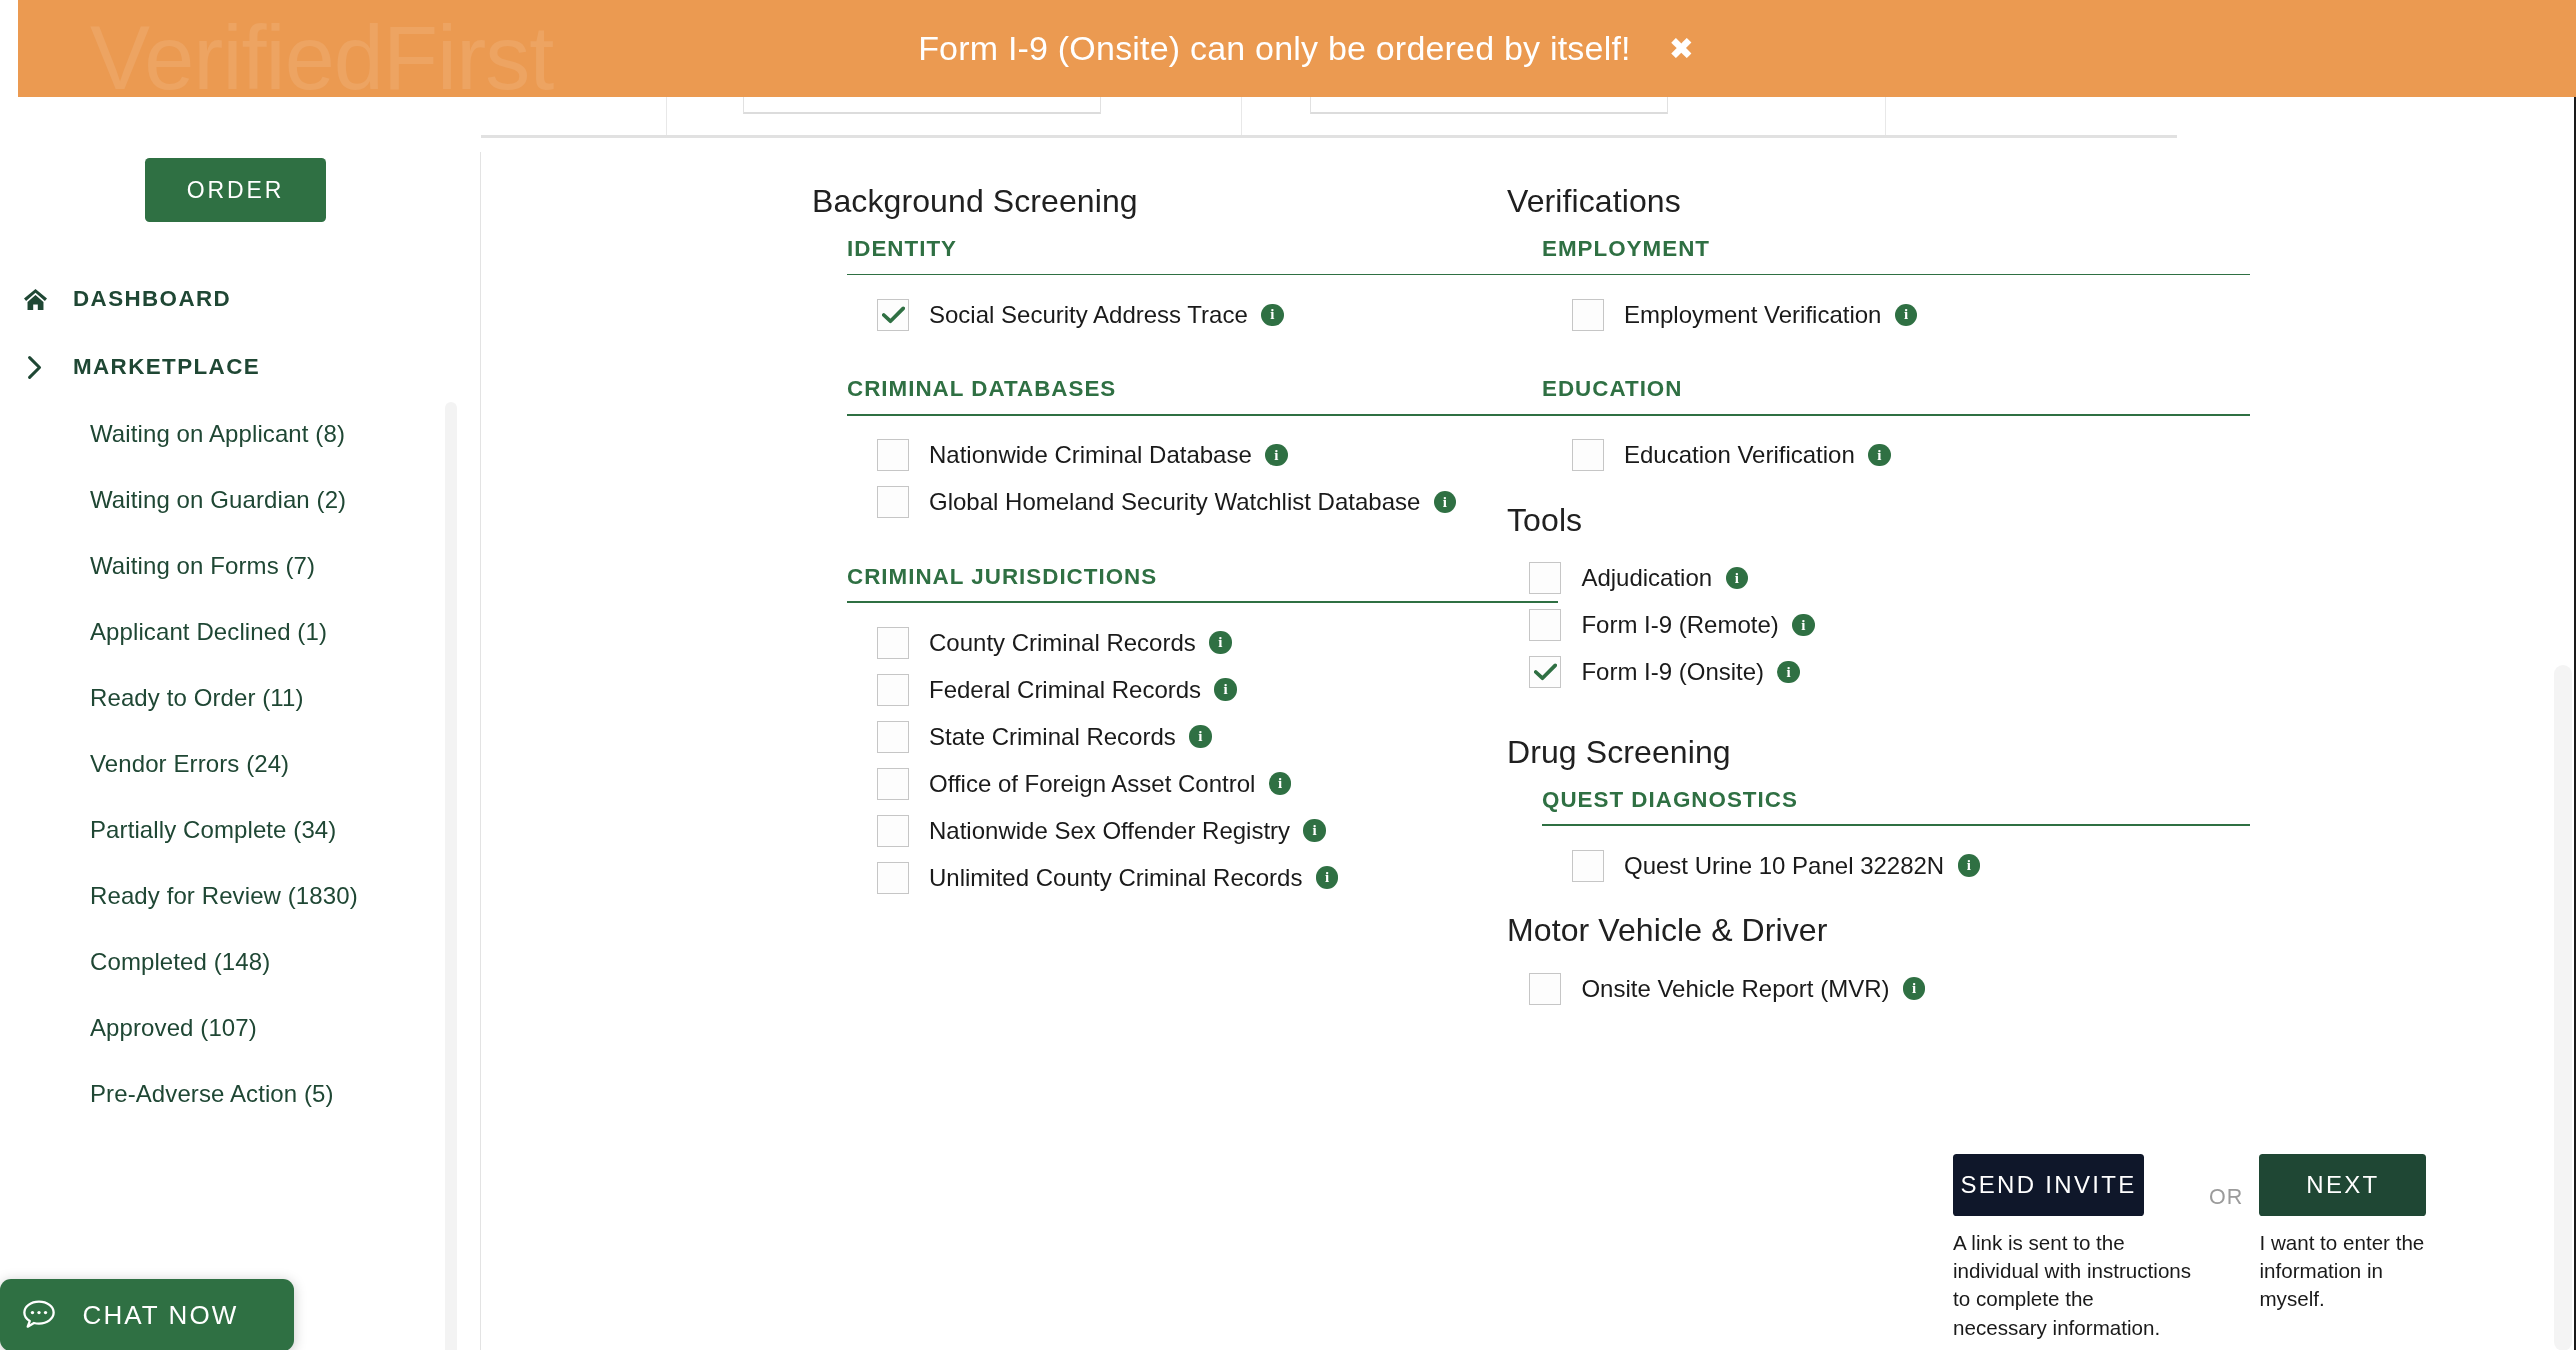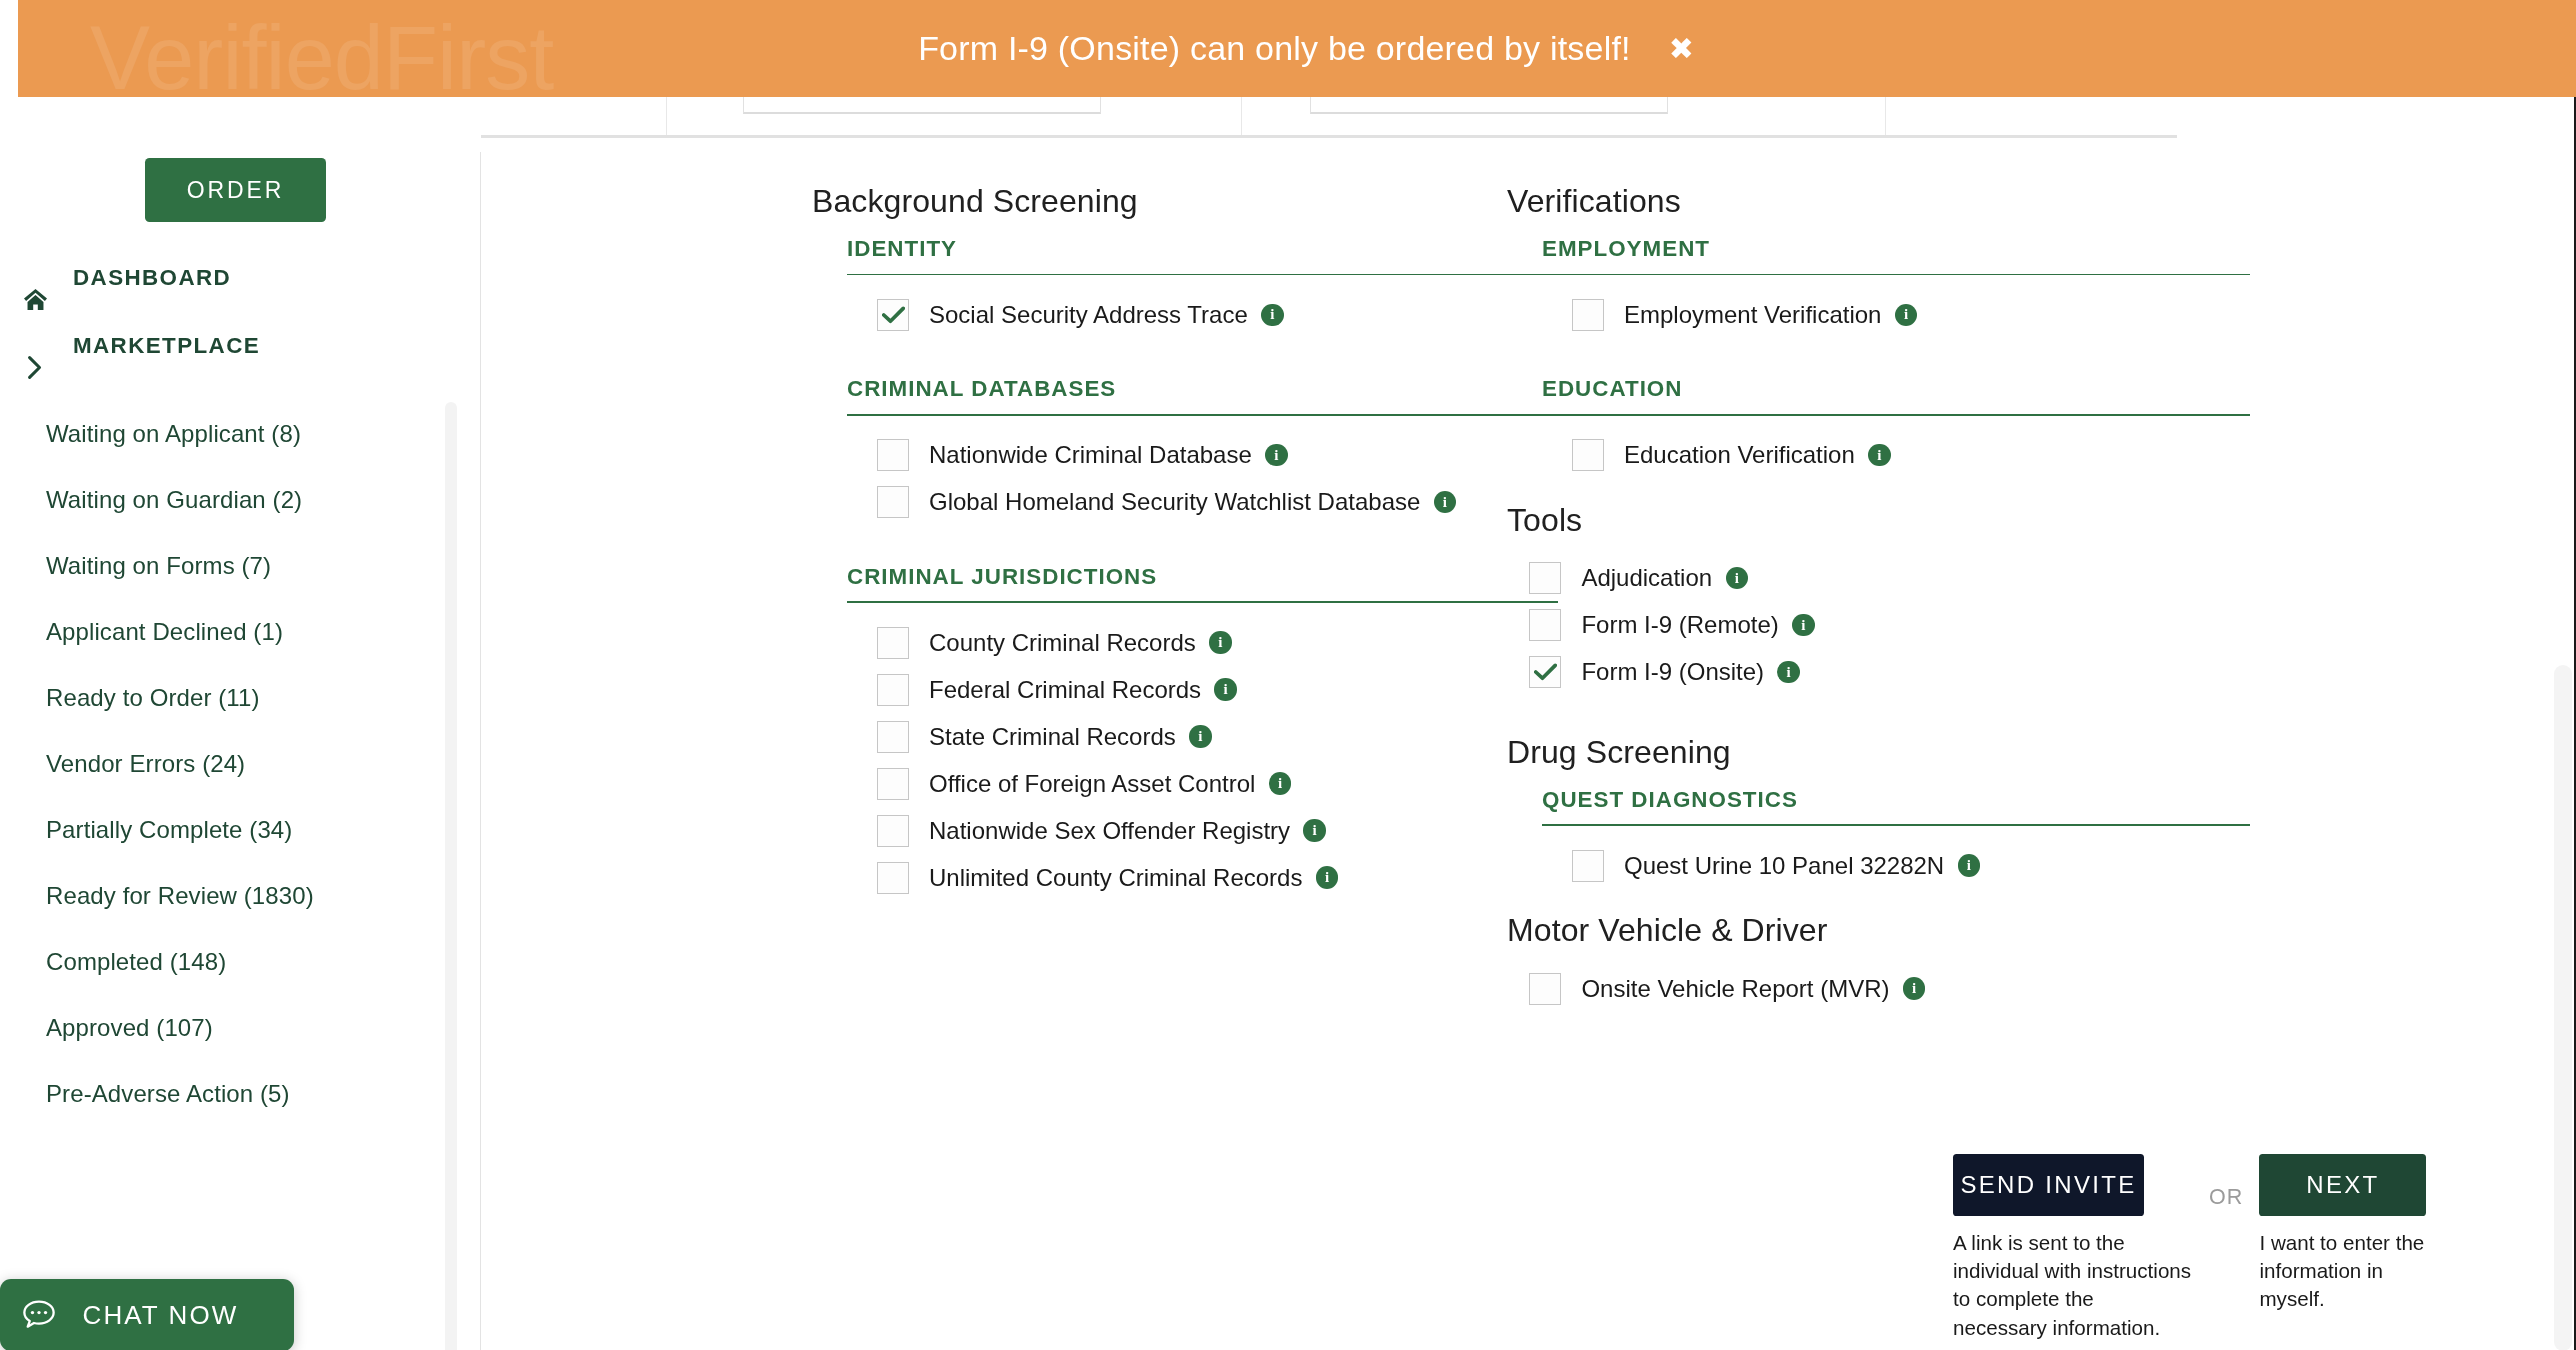--- a/index.html
+++ b/index.html
@@ -54,32 +54,32 @@
   .order-btn {
     position: absolute; left: 145px; top: 61px;
     width: 181px; height: 64px;
     background: #2f7043; border: none; border-radius: 4.5px;
     color: #ffffff; font-size: 23px; font-weight: 400;
     letter-spacing: 2.9px; cursor: pointer;
     font-family: "Liberation Sans", sans-serif;
   }
   .nav-top { position: absolute; left: 0; top: 168px; width: 481px; }
   .nav-main {
-    display: flex; gap: 23px;
+    display: flex; align-items: center; gap: 23px;
     height: 68px; padding-left: 20px; cursor: pointer;
   }
   .nav-main .nav-icon {
     width: 30px; display: flex; align-items: center; justify-content: center;
     color: #1f4734;
   }
   .nav-main .nav-label {
     color: #1f4734; font-size: 22.4px; font-weight: 700; letter-spacing: 1.4px;
   }
   .nav-sub {
-    height: 66px; padding-left: 46px; display: flex; align-items: center;
+    height: 66px; padding-left: 90px; display: flex; align-items: center;
     cursor: pointer;
   }
   .nav-sub span {
     color: #1f4734; font-size: 24px; font-weight: 400; letter-spacing: 0.1px;
   }
   .sidebar-scroll-track {
     position: absolute; left: 445px; top: 305px;
     width: 11.6px; height: 990px;
     background: #f3f3f3; border-radius: 6.3px;
     z-index: 22; cursor: pointer;

